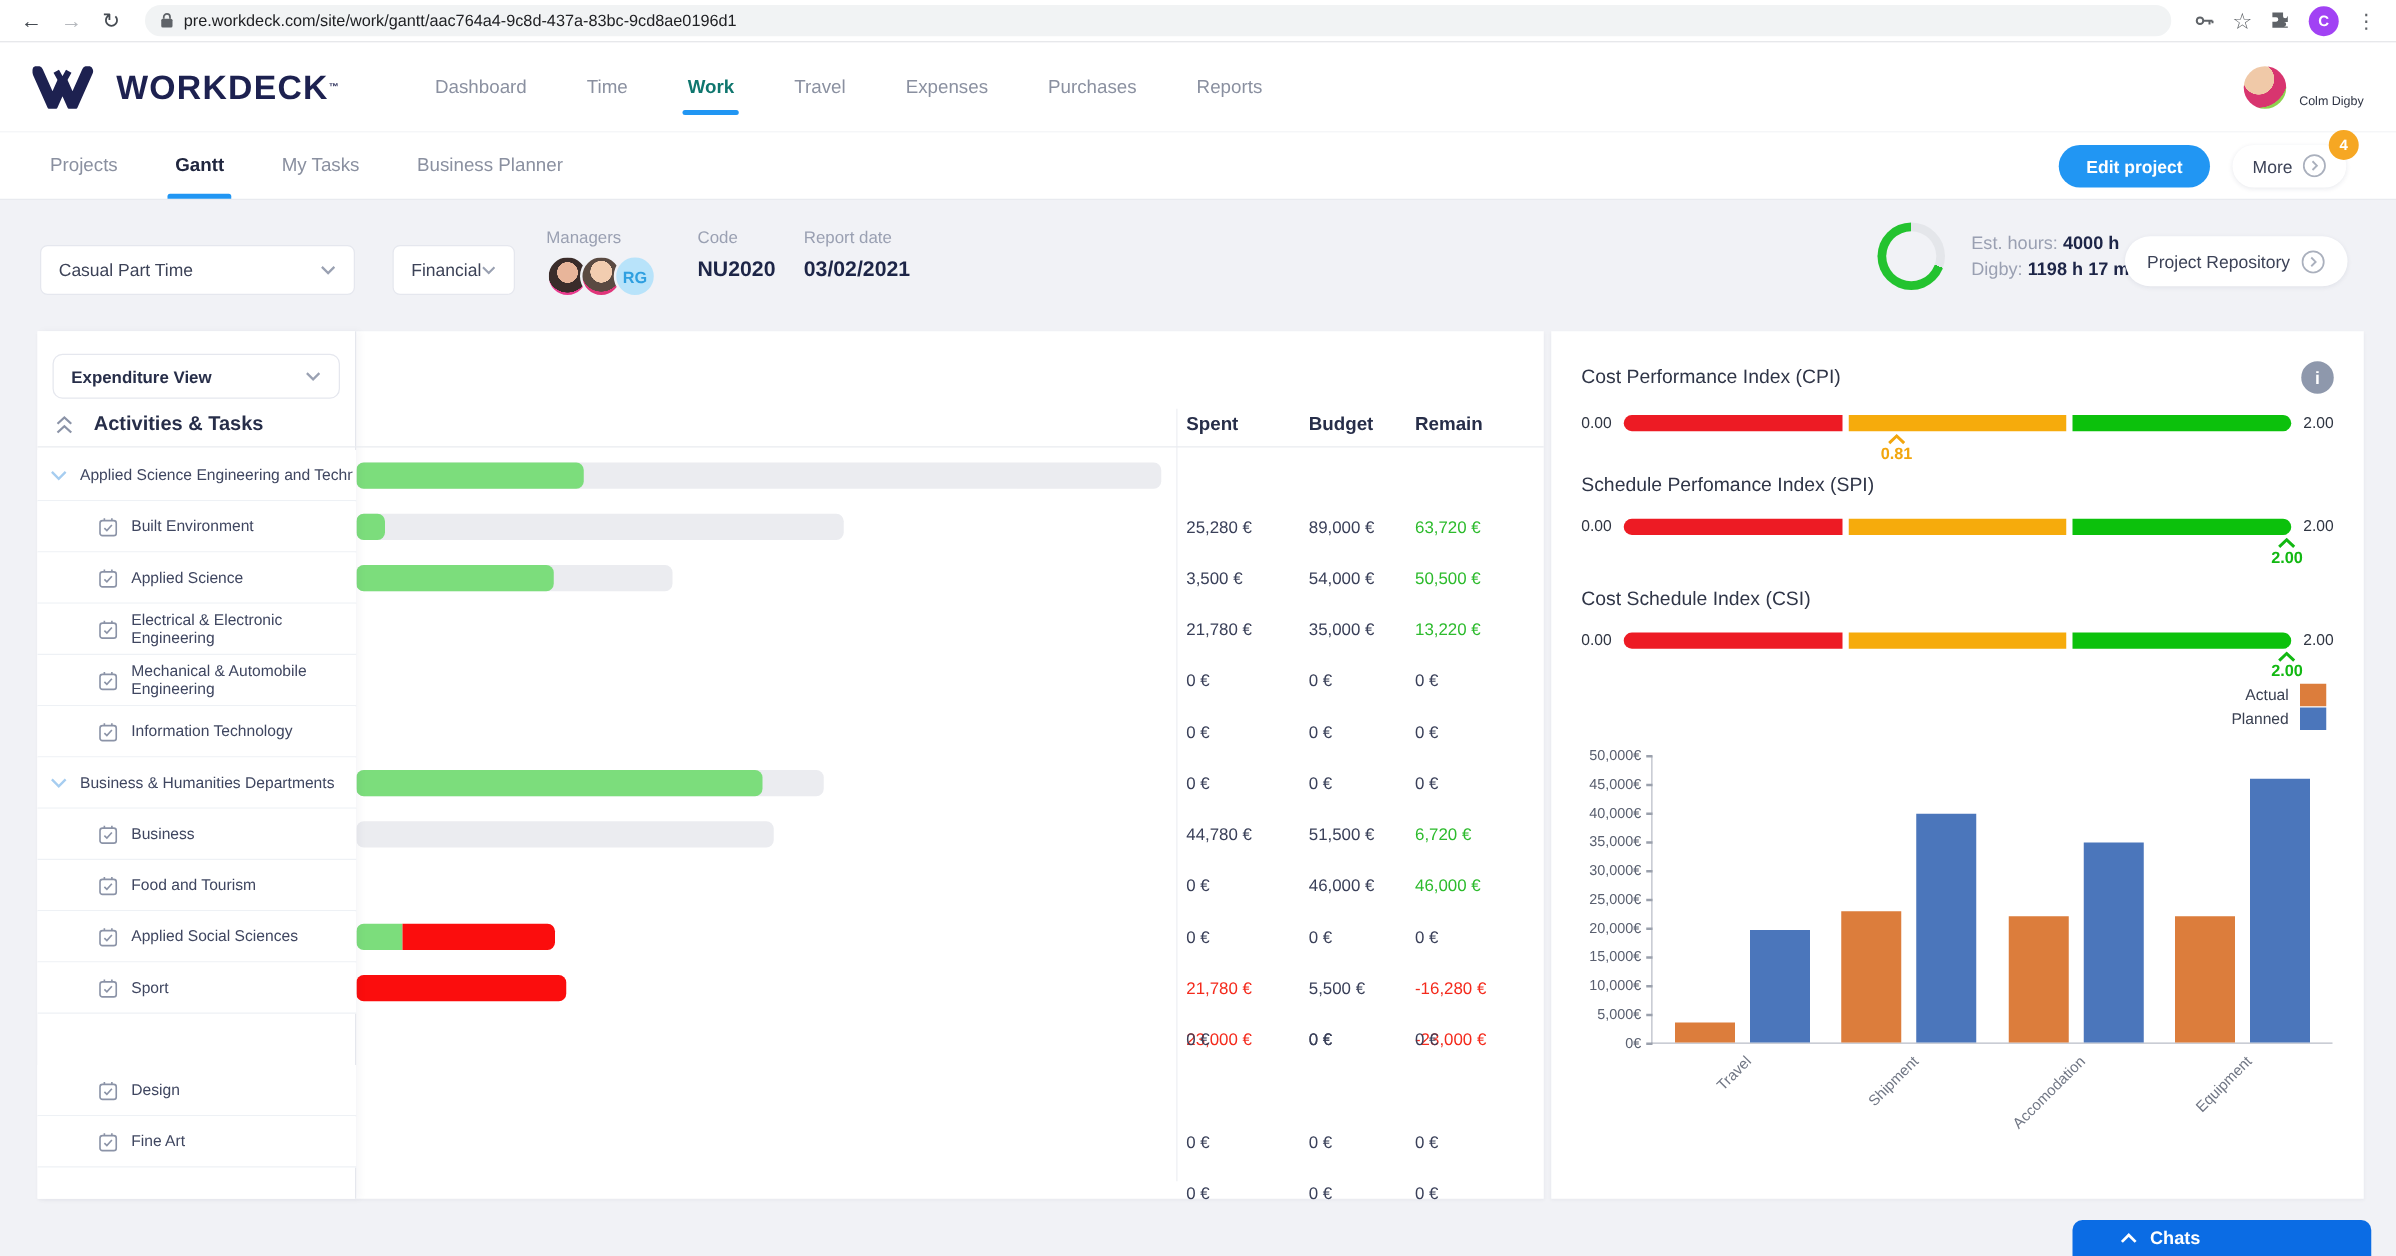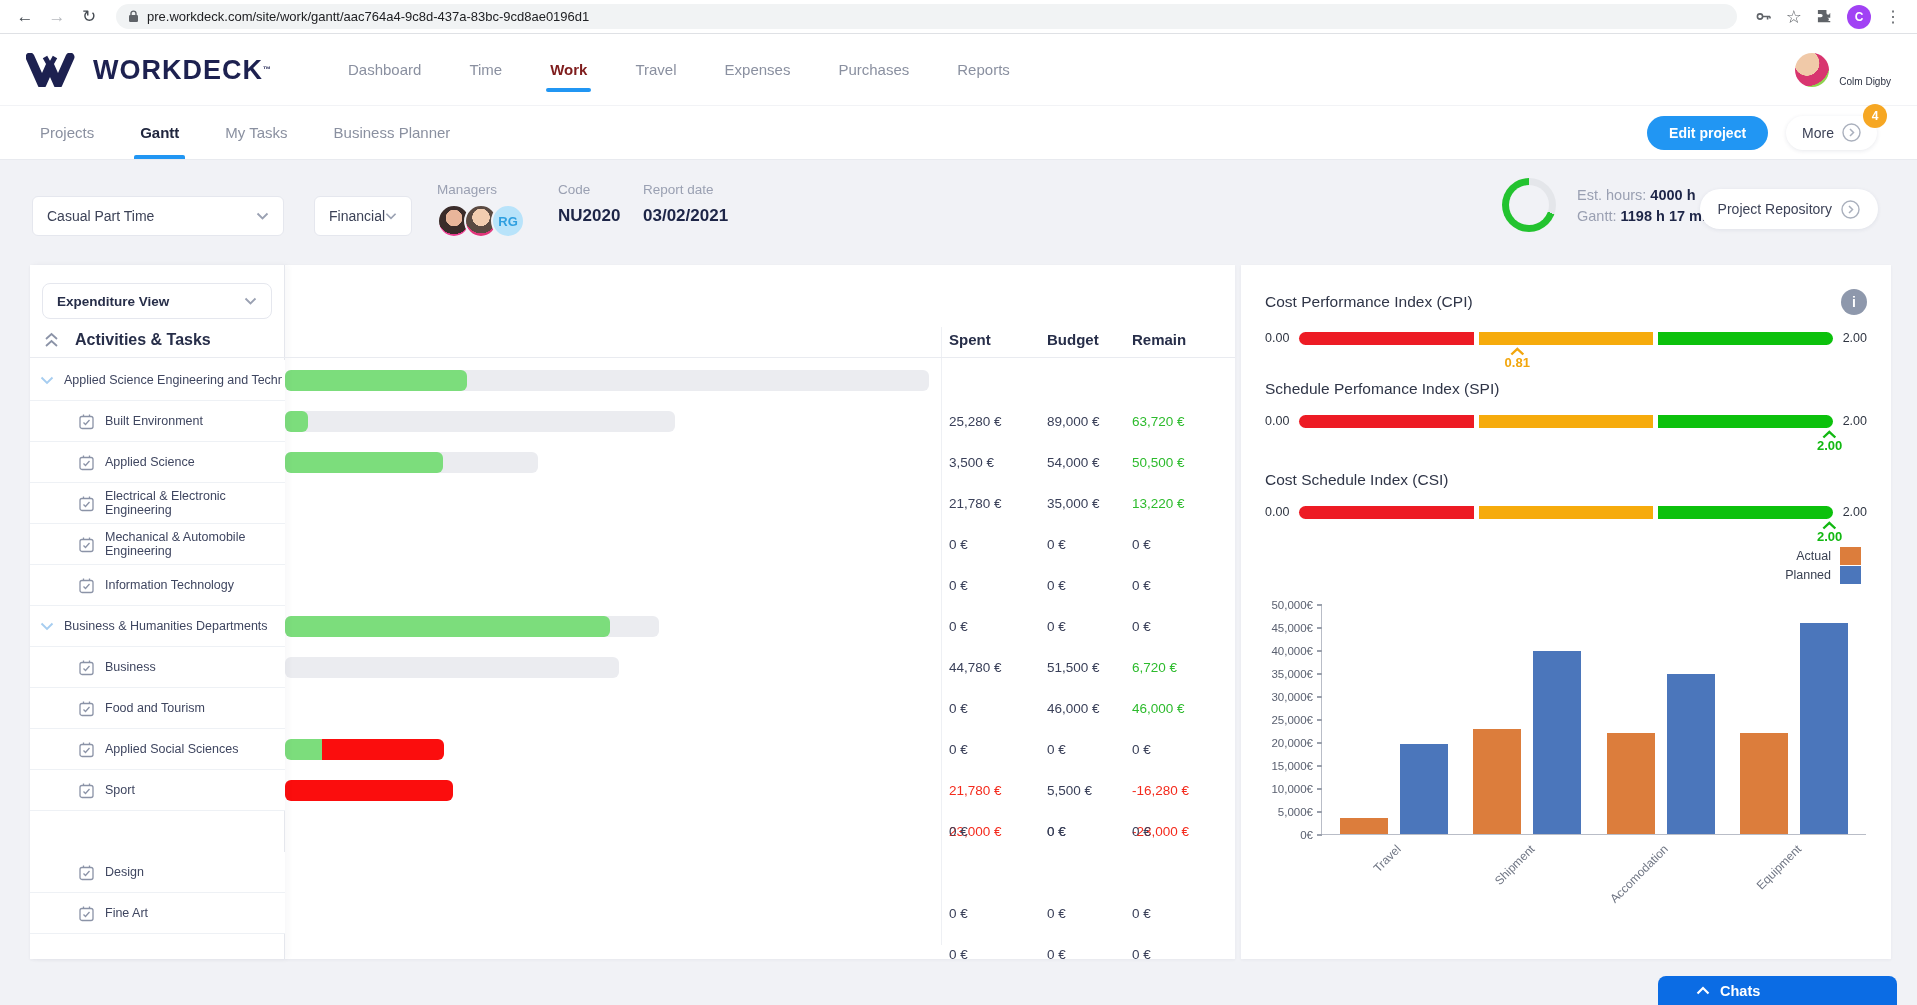--- a/index.html
+++ b/index.html
@@ -15,21 +15,21 @@
   .chrome-avatar { width:24px; height:24px; border-radius:50%; background:#a142f4; color:#fff; font-size:12px; font-weight:bold; display:flex; align-items:center; justify-content:center; }
   .kebab { font-size:16px; color:#5f6368; letter-spacing:0; }
 
   
   .app-header { height:72px; background:#fff; display:flex; align-items:center; padding:0 26px; position:relative; border-bottom:1px solid #f2f3f6; }
   .logo { display:flex; align-items:flex-start; gap:9px; cursor:pointer; }
   .brand-text { font-size:27px; font-weight:bold; color:#1d2150; letter-spacing:1px; line-height:34px; }
   .brand-tm { font-size:8px; vertical-align:top; color:#1d2150; }
   .main-nav { position:absolute; left:348px; top:0; height:100%; display:flex; gap:48px; }
   .nav-item { position:relative; display:flex; align-items:center; height:100%; font-size:15px; color:#8a90a0; cursor:pointer; }
-  .nav-item.active { color:#7f1d1d; font-weight:bold; }
+  .nav-item.active { color:#0f766e; font-weight:bold; }
   .nav-item.active::after { content:""; position:absolute; left:-4px; right:-4px; bottom:13px; height:4px; border-radius:2px; background:#2196f3; }
   .header-user { margin-left:auto; display:flex; align-items:flex-end; gap:10px; font-size:10px; color:#2e3444; cursor:pointer; }
   .avatar { border-radius:50%; }
   .av-photo1 { background:radial-gradient(circle at 35% 30%, #f0c9a8 0 38%, #d8356f 39% 70%, #8fd14f 71%); }
   .av-photo2 { background:radial-gradient(circle at 50% 40%, #e8b59a 0 35%, #3a2c2a 36% 68%, #e83a8e 69%); }
   .av-photo3 { background:radial-gradient(circle at 50% 38%, #f2cdb0 0 36%, #5a4a42 37% 66%, #e0357a 67%); }
 
   
   .subnav { height:54px; background:#fff; border-bottom:1px solid #e8eaef; display:flex; align-items:center; padding:0 40px; position:relative; }
   .tabs { display:flex; gap:46px; height:100%; }
@@ -223,21 +223,21 @@
     <div class="fl-label">Code</div>
     <div class="fl-value">NU2020</div>
   </div>
   <div class="report-block">
     <div class="fl-label">Report date</div>
     <div class="fl-value">03/02/2021</div>
   </div>
   <div class="ring"></div>
   <div class="hours">
     <div><span class="lbl">Est. hours:</span> <b>4000 h</b></div>
-    <div><span class="lbl">Gantt:</span> <b>1198 h 17 min</b></div>
+    <div><span class="lbl">Digby:</span> <b>1198 h 17 min</b></div>
   </div>
   <button class="btn-repo">
     <span>Project Repository</span>
     <svg width="19" height="19" viewBox="0 0 19 19">
         <circle cx="9.5" cy="9.5" r="8.5" fill="none" stroke="#aab0bd" stroke-width="1.4"></circle>
         <path d="M8 6l3.5 3.5L8 13" fill="none" stroke="#aab0bd" stroke-width="1.5"></path>
       </svg>
   </button>
 </div>
 

